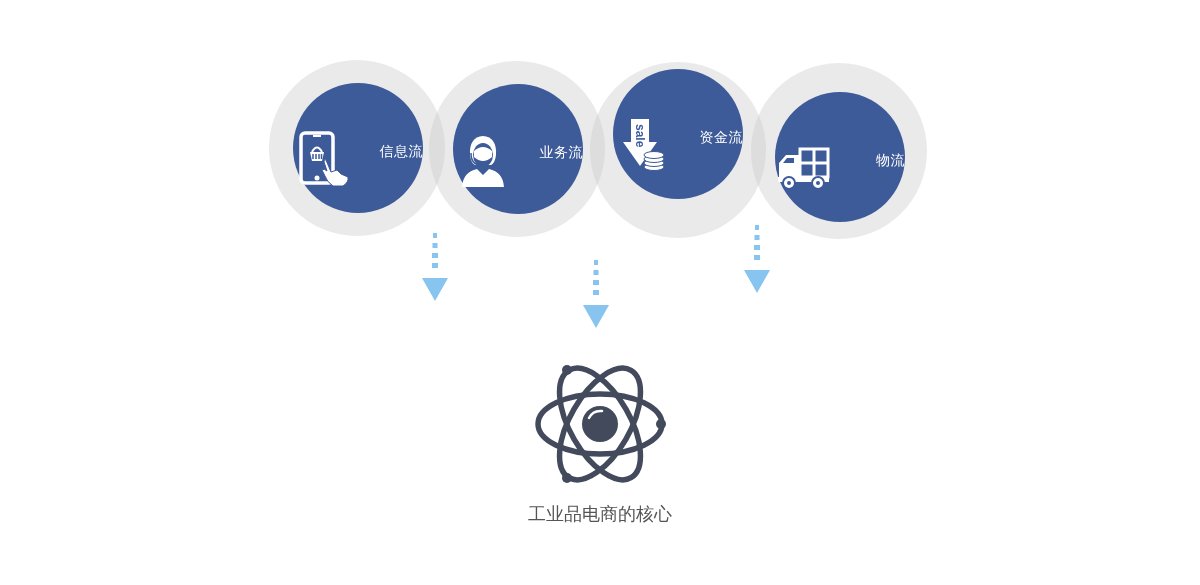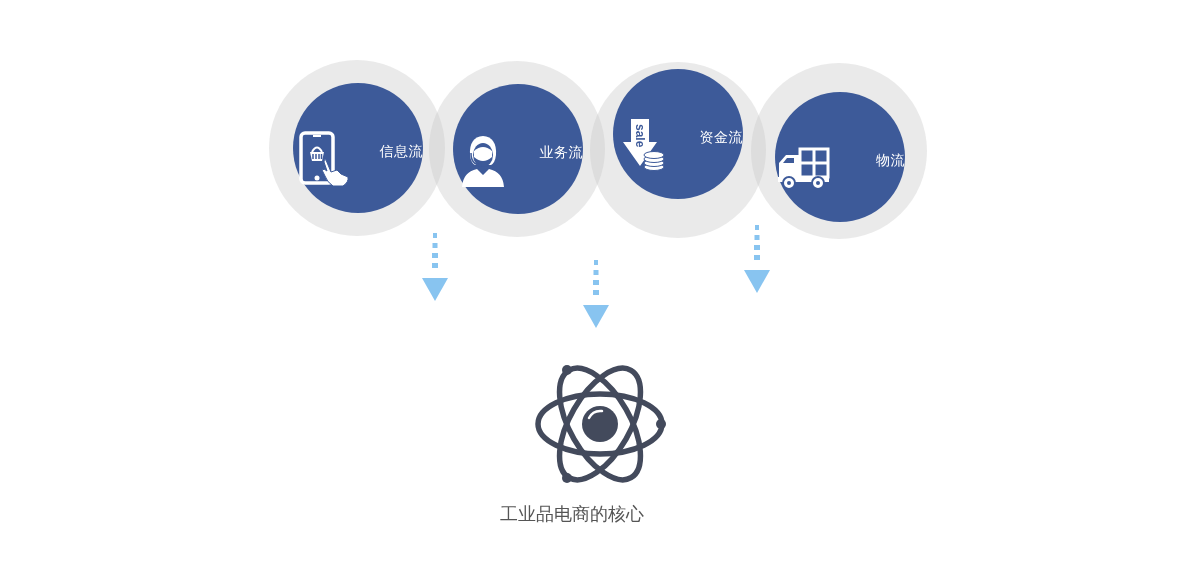--- a/index.html
+++ b/index.html
@@ -3,21 +3,21 @@
 <meta charset="utf-8">
 <style>
   html,body{margin:0;padding:0;background:#fff;}
   body{width:1200px;height:585px;position:relative;overflow:hidden;font-family:"Liberation Sans","DejaVu Sans",sans-serif;}
   .ring{position:absolute;width:176px;height:176px;border-radius:50%;background:rgba(200,200,200,0.38);}
   .disc{position:absolute;width:130px;height:130px;border-radius:50%;background:#3d5a99;display:flex;flex-direction:row;align-items:center;justify-content:space-between;}
   .disc .icon{width:60px;height:58px;margin-top:22px;display:flex;align-items:center;justify-content:center;}
   .disc .label{color:#fff;font-size:14px;margin-top:7px;letter-spacing:0.5px;}
   .arrow{position:absolute;width:30px;}
   .core{position:absolute;left:525px;top:358px;width:150px;height:135px;}
-  .core-label{position:absolute;left:500px;top:502px;width:200px;text-align:left;font-size:18px;color:#555;}
+  .core-label{position:absolute;left:500px;top:502px;width:200px;text-align:center;font-size:18px;color:#555;}
 </style>
 </head>
 <body>
 
 <div>
 
   <div class="ring" style="left:269px;top:60px;"></div>
   <div class="ring" style="left:429px;top:61px;"></div>
   <div class="ring" style="left:590px;top:62px;"></div>
   <div class="ring" style="left:751px;top:63px;"></div>

